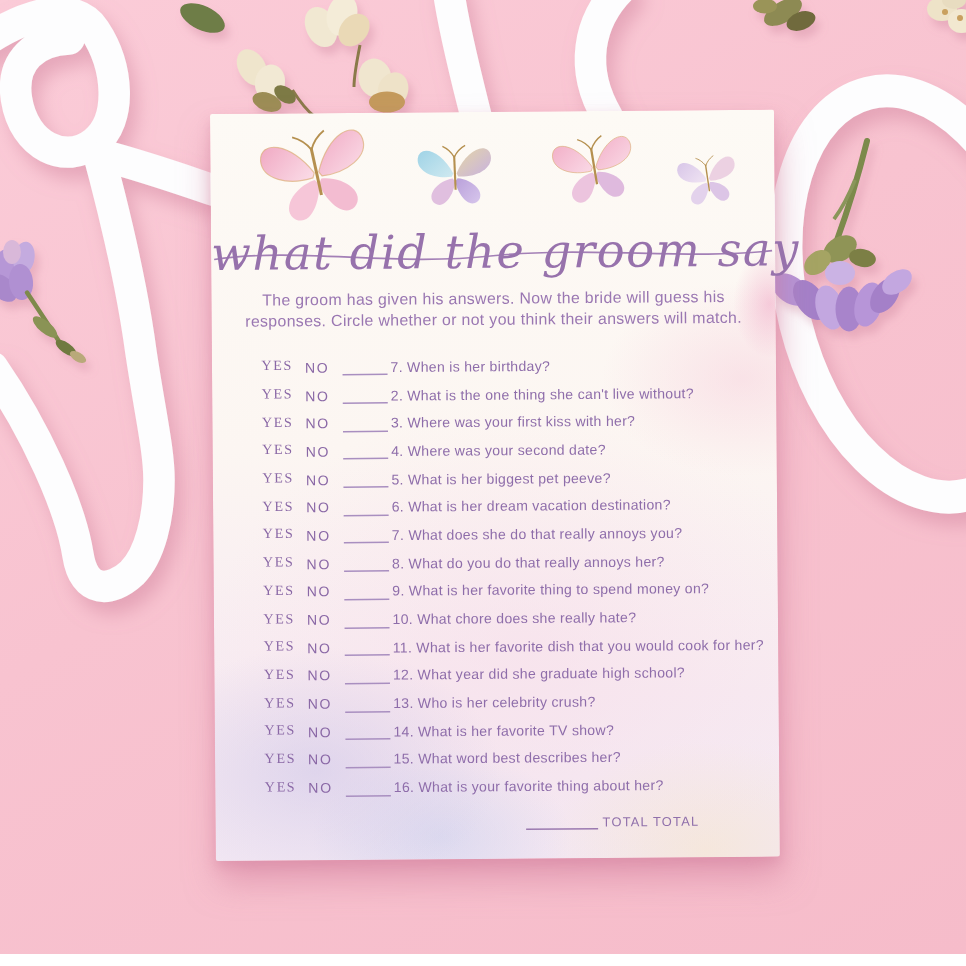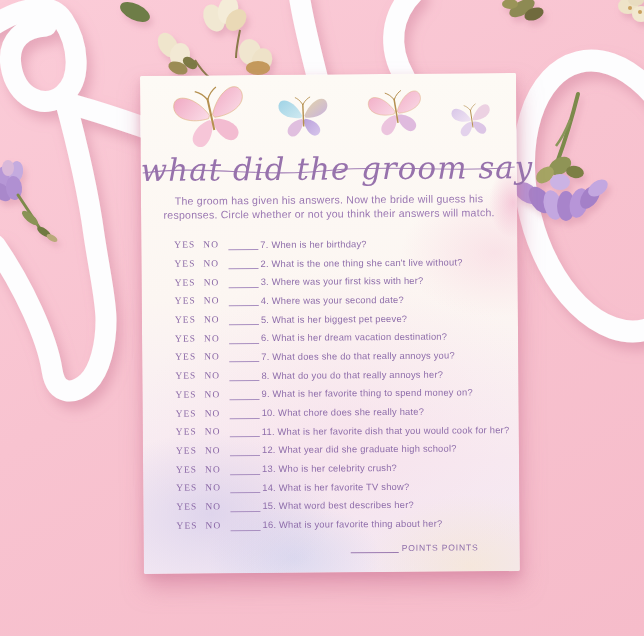--- a/index.html
+++ b/index.html
@@ -34,21 +34,21 @@
     white-space:nowrap;}
 
   .instructions{position:absolute;left:50%;top:119px;transform:translateX(-50%);
     width:346px;margin:0;text-align:center;font-size:10.6px;line-height:13.8px;
     letter-spacing:.22px;color:#9a77b2;}
 
   .rows{position:absolute;left:0;top:160px;width:100%;}
   .qrow{display:flex;align-items:center;height:18.7px;padding-left:33px;
     font-size:9.4px;color:#8e6daa;letter-spacing:.2px;white-space:nowrap;}
   .yes{width:29px;letter-spacing:1.1px;color:#8a68a6;font-family:Liberation Serif, serif;}
-  .no{width:25px;letter-spacing:1.1px;color:#8a68a6;font-family:Liberation Serif, serif;}
+  .no{width:25px;letter-spacing:1.1px;color:#8a68a6;}
   .blank{width:30px;height:11px;border-bottom:1px solid #a98fc0;margin-right:2px;}
   .qtext{color:#8e6daa;}
 
   .total{position:absolute;left:0;top:468px;width:100%;height:16px;
     font-size:8.6px;color:#9070ab;letter-spacing:.8px;}
   .total-inner{margin-left:207px;display:flex;align-items:flex-end;}
   .tline{display:inline-block;width:48px;height:10px;border-bottom:1px solid #9b7ab0;margin-right:3px;}
 </style>
 </head>
 <body>
@@ -325,17 +325,17 @@
         <span class="yes">YES</span>
         <span class="no">NO</span>
         <span class="blank"></span>
         <span class="qtext">16. What is your favorite thing about her?</span>
       </div>
     </div>
 
     <div class="total">
       <div class="total-inner">
         <span class="tline"></span>
-        <span>POINTS POINTS</span>
+        <span>TOTAL TOTAL</span>
       </div>
     </div>
   </div>
 </div>
 
 </body></html>

